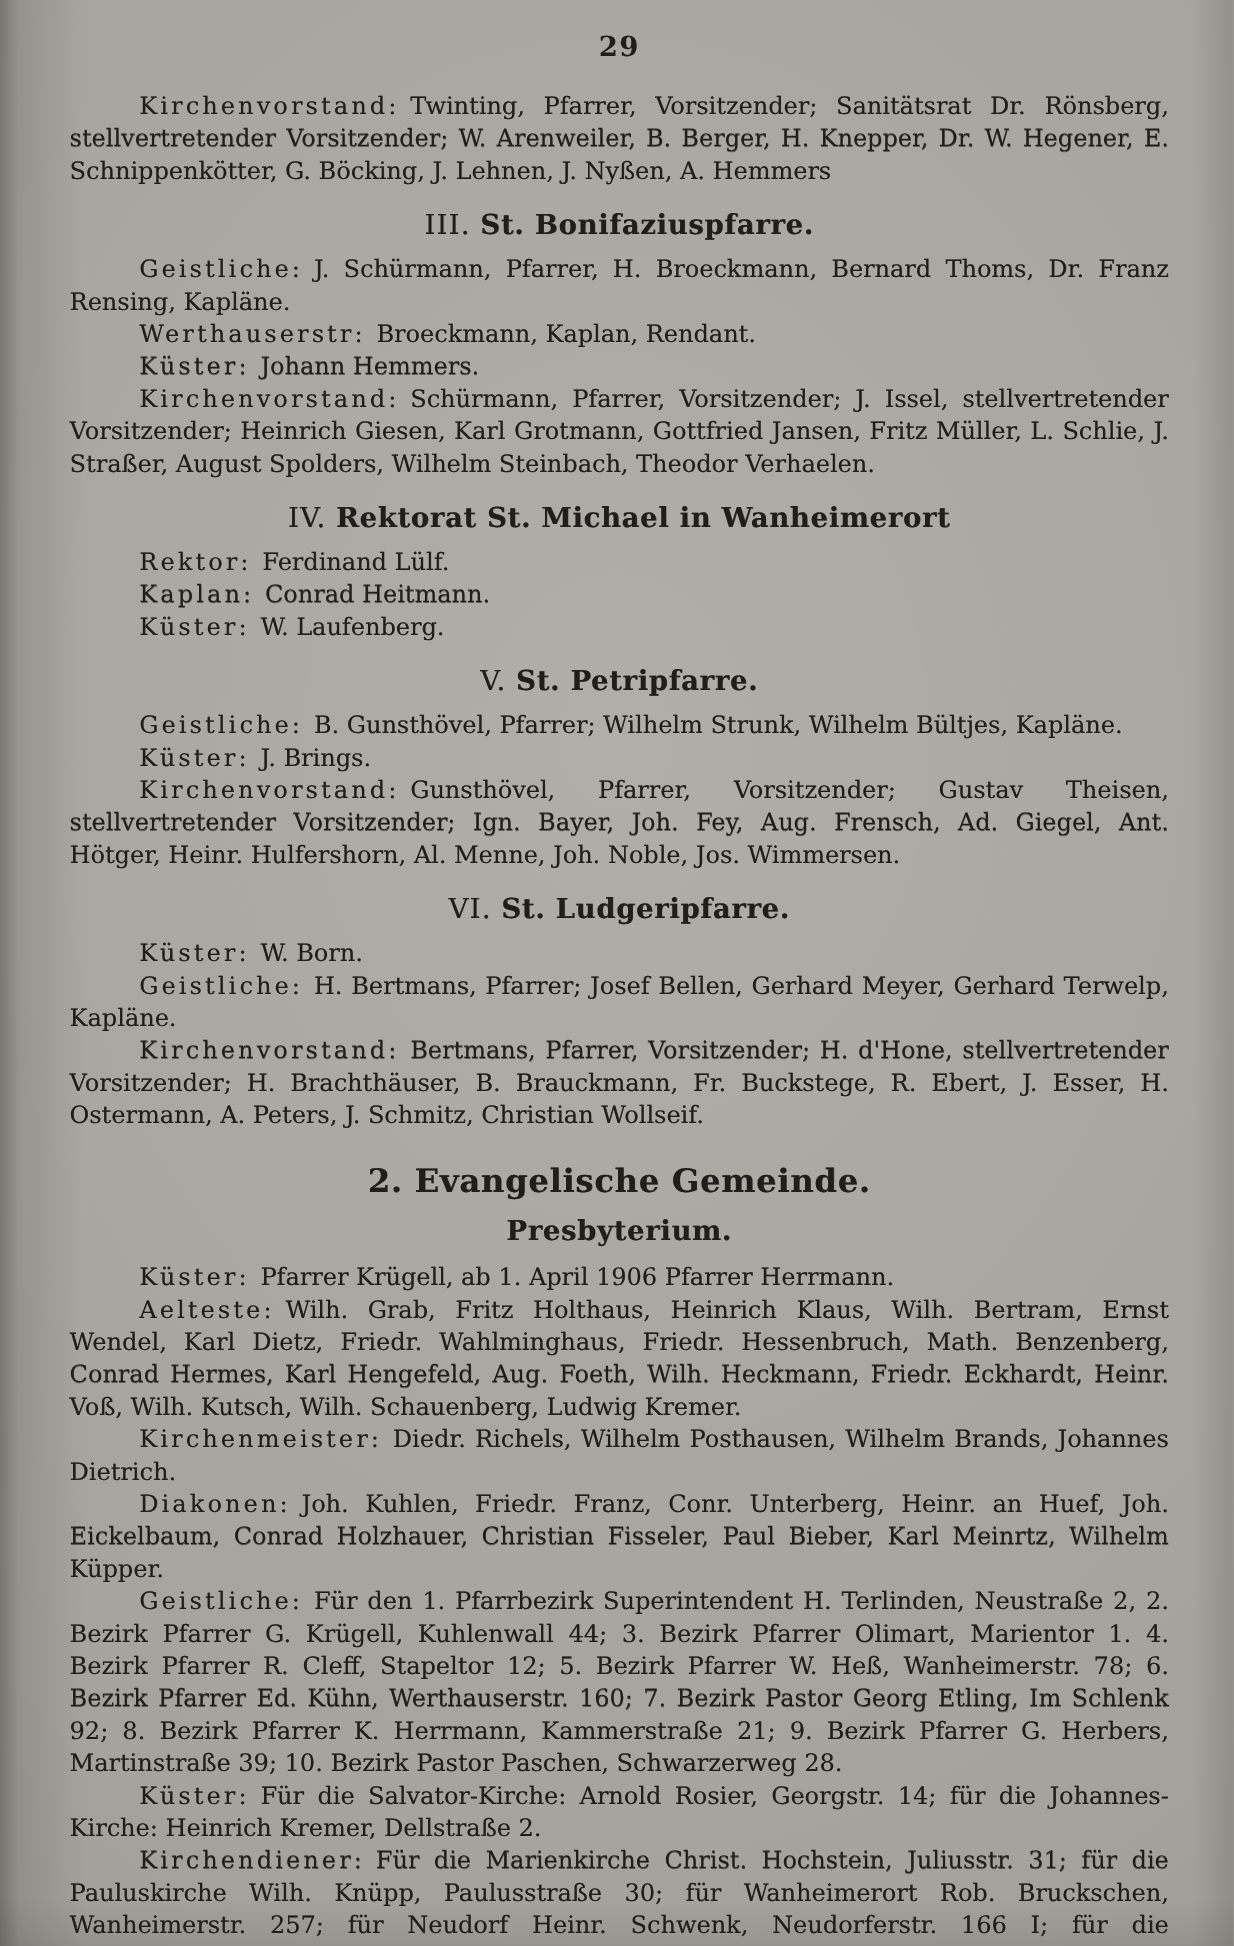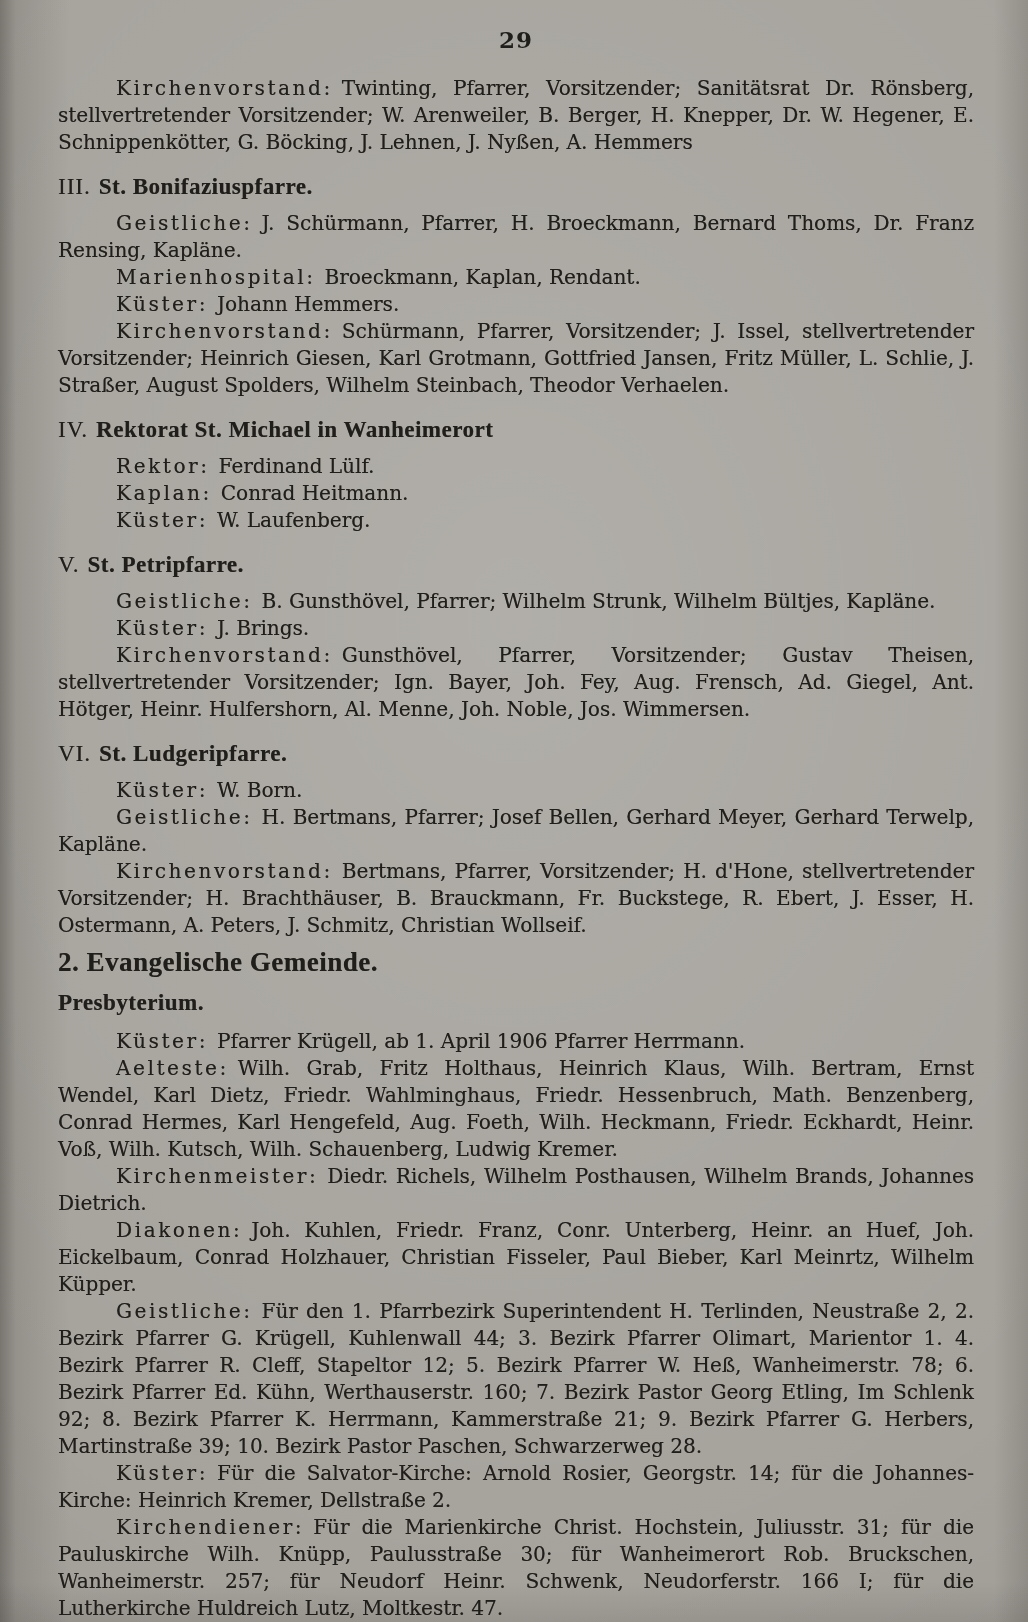--- a/index.html
+++ b/index.html
@@ -35,45 +35,44 @@
     line-height: 27px;
     text-indent: 58px;
     text-align: justify;
     text-shadow: 0.2px 0.2px 0.4px rgba(32,30,26,0.55);
   }
   .lbl {
     letter-spacing: .13em;
     margin-right: .45em;
   }
   .heading {
-    text-align: left;
+    text-align: center;
     margin: 18px 0 10px 0;
     font-size: 23px;
     font-weight: bold;
     letter-spacing: .5px;
     text-shadow: 0.3px 0.3px 0.4px rgba(32,30,26,0.55);
-    font-family: Liberation Serif, serif;
   }
   .heading .hnum { font-weight: normal; letter-spacing: 1px; margin-right: .35em; }
-  .heading.major { font-size: 27px; margin: 8px 0 8px 0; }
+  .heading.major { font-size: 27px; margin: 26px 0 8px 0; }
   .heading.sub   { font-size: 23px; margin: 12px 0 12px 0; }
 </style>
 </head>
 <body>
 
 <div class="sheet">
 
   <div class="page-number">29</div>
 
   <p class="para"><span class="lbl">Kirchenvorstand:</span><span>Twinting, Pfarrer, Vorsitzender; Sanitätsrat Dr. Rönsberg, stellvertretender Vorsitzender; W. Arenweiler, B. Berger, H. Knepper, Dr. W. Hegener, E. Schnippenkötter, G. Böcking, J. Lehnen, J. Nyßen, A. Hemmers</span></p>
 
   <h3 class="heading"><span class="hnum">III.</span><span class="htitle">St. Bonifaziuspfarre.</span></h3>
 
   <p class="para"><span class="lbl">Geistliche:</span><span>J. Schürmann, Pfarrer, H. Broeckmann, Bernard Thoms, Dr. Franz Rensing, Kapläne.</span></p>
-  <p class="para"><span class="lbl">Marienhospital:</span><span>Broeckmann, Kaplan, Rendant.</span></p>
+  <p class="para"><span class="lbl">Werthauserstr:</span><span>Broeckmann, Kaplan, Rendant.</span></p>
   <p class="para"><span class="lbl">Küster:</span><span>Johann Hemmers.</span></p>
   <p class="para"><span class="lbl">Kirchenvorstand:</span><span>Schürmann, Pfarrer, Vorsitzender; J. Issel, stellvertretender Vorsitzender; Heinrich Giesen, Karl Grotmann, Gottfried Jansen, Fritz Müller, L. Schlie, J. Straßer, August Spolders, Wilhelm Steinbach, Theodor Verhaelen.</span></p>
 
   <h3 class="heading"><span class="hnum">IV.</span><span class="htitle">Rektorat St. Michael in Wanheimerort</span></h3>
 
   <p class="para"><span class="lbl">Rektor:</span><span>Ferdinand Lülf.</span></p>
   <p class="para"><span class="lbl">Kaplan:</span><span>Conrad Heitmann.</span></p>
   <p class="para"><span class="lbl">Küster:</span><span>W. Laufenberg.</span></p>
 
   <h3 class="heading"><span class="hnum">V.</span><span class="htitle">St. Petripfarre.</span></h3>

